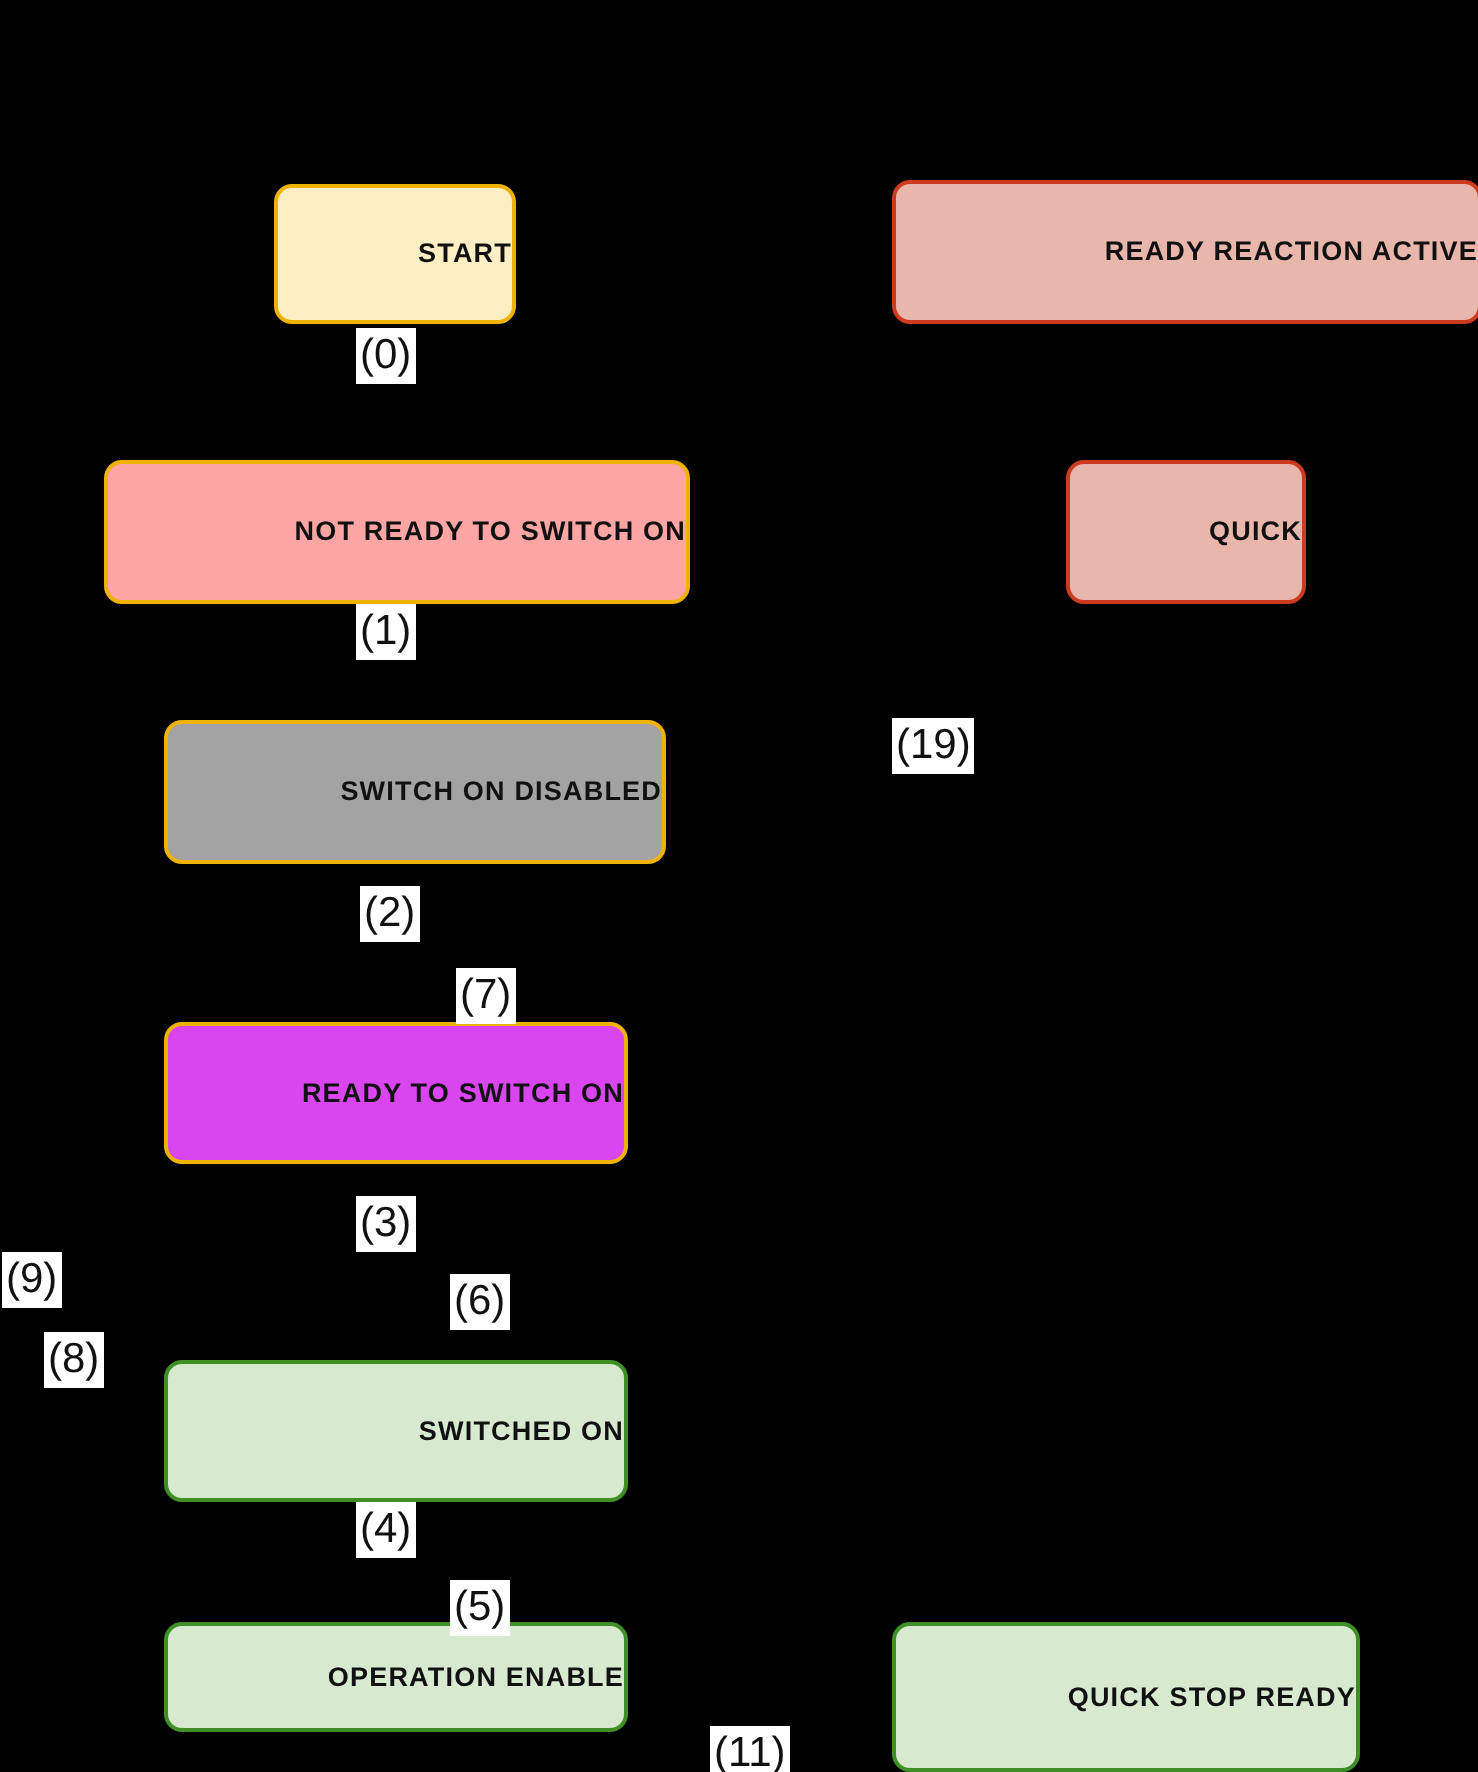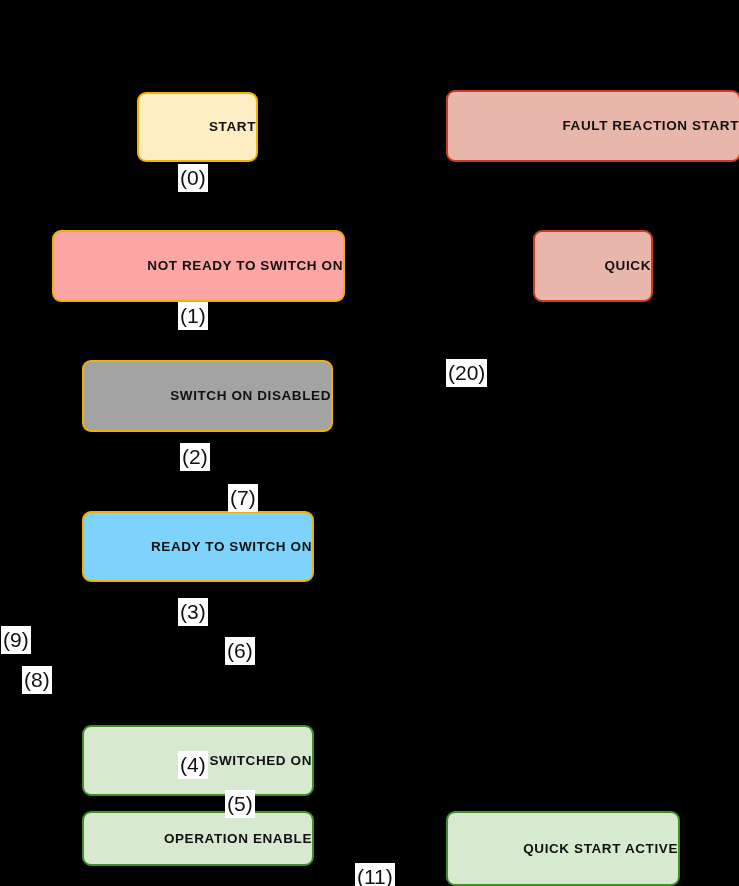--- a/index.html
+++ b/index.html
@@ -58,50 +58,50 @@
   </div>
 
   <div class="state-box" style="left: 52px; top: 230px; width: 293px; height: 72px; background: #fca5a5; border-color: rgb(238, 179, 2);">
     <span class="state-label">NOT READY TO SWITCH ON</span>
   </div>
 
   <div class="state-box" style="left: 82px; top: 360px; width: 251px; height: 72px; background: #a3a3a3; border-color: rgb(238, 179, 2);">
     <span class="state-label">SWITCH ON DISABLED</span>
   </div>
 
-  <div class="state-box" style="left: 82px; top: 511px; width: 232px; height: 71px; background: #7dd3fc; border-color: rgb(238, 179, 2);">
+  <div class="state-box" style="left: 82px; top: 511px; width: 232px; height: 71px; background: #d946ef; border-color: rgb(238, 179, 2);">
     <span class="state-label">READY TO SWITCH ON</span>
   </div>
 
-  <div class="state-box" style="left: 82px; top: 680px; width: 232px; height: 71px; background: rgb(215, 234, 208); border-color: rgb(63, 143, 39); margin-top: 45px;">
+  <div class="state-box" style="left: 82px; top: 680px; width: 232px; height: 71px; background: rgb(215, 234, 208); border-color: rgb(63, 143, 39);">
     <span class="state-label">SWITCHED ON</span>
   </div>
 
   <div class="state-box" style="left: 82px; top: 811px; width: 232px; height: 55px; background: rgb(215, 234, 208); border-color: rgb(63, 143, 39);">
     <span class="state-label">OPERATION ENABLE</span>
   </div>
 
   <div class="state-box" style="left: 446px; top: 90px; width: 295px; height: 72px; background: rgb(233, 182, 172); border-color: rgb(204, 59, 29);">
-    <span class="state-label">FAULT REACTION START</span>
+    <span class="state-label">READY REACTION ACTIVE</span>
   </div>
 
   <div class="state-box" style="left: 533px; top: 230px; width: 120px; height: 72px; background: rgb(233, 182, 172); border-color: rgb(204, 59, 29);">
     <span class="state-label">QUICK</span>
   </div>
 
   <div class="state-box" style="left: 446px; top: 811px; width: 234px; height: 75px; background: rgb(215, 234, 208); border-color: rgb(63, 143, 39);">
-    <span class="state-label">QUICK START ACTIVE</span>
+    <span class="state-label">QUICK STOP READY</span>
   </div>
 
   <div class="trans-label" style="left: 178px; top: 164px;">(0)</div>
   <div class="trans-label" style="left: 178px; top: 302px;">(1)</div>
   <div class="trans-label" style="left: 180px; top: 443px;">(2)</div>
   <div class="trans-label" style="left: 228px; top: 484px;">(7)</div>
   <div class="trans-label" style="left: 178px; top: 598px;">(3)</div>
   <div class="trans-label" style="left: 1px; top: 626px;">(9)</div>
   <div class="trans-label" style="left: 225px; top: 637px;">(6)</div>
   <div class="trans-label" style="left: 22px; top: 666px;">(8)</div>
   <div class="trans-label" style="left: 178px; top: 751px;">(4)</div>
   <div class="trans-label" style="left: 225px; top: 790px;">(5)</div>
   <div class="trans-label" style="left: 355px; top: 863px; text-align: right;">(11)</div>
-  <div class="trans-label" style="left: 446px; top: 359px;">(20)</div>
+  <div class="trans-label" style="left: 446px; top: 359px;">(19)</div>
 
 </div>
 
 </body></html>

